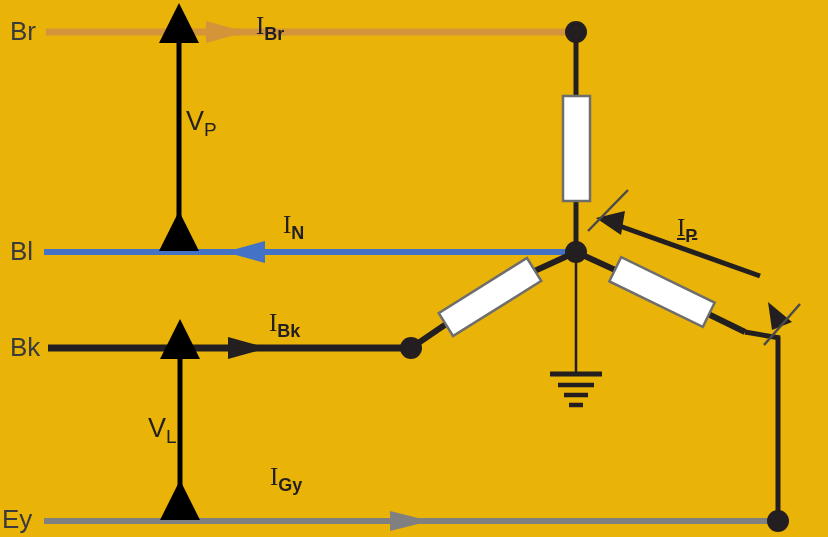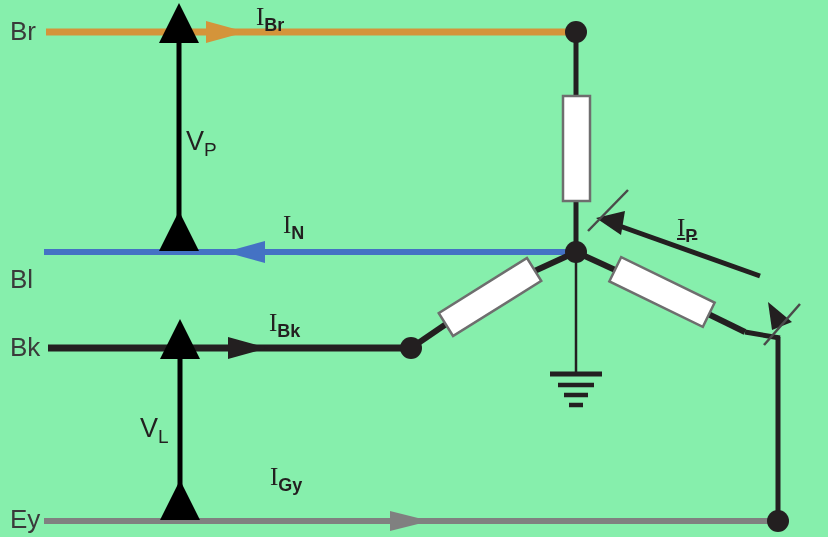--- a/index.html
+++ b/index.html
@@ -1,18 +1,18 @@
 <!DOCTYPE html>
 <html><head>
 <meta charset="utf-8">
 <style>
   html,body{margin:0;padding:0;background:#ffffff;}
   body{width:828px;height:537px;overflow:hidden;
        font-family:"Liberation Sans", sans-serif;}
-  #stage{position:relative;width:828px;height:537px;background:#86efac;}
+  #stage{position:relative;width:828px;height:537px;background:#eab308;}
   svg#diagram{position:absolute;left:0;top:0;width:828px;height:537px;}
   .lbl{position:absolute;color:#231f20;white-space:nowrap;}
   .busname{font-size:26px;font-family:"Liberation Sans",sans-serif;color:#3a3a3a;}
   .sym{font-family:"Liberation Serif",serif;font-size:25px;color:#231f20;}
   .sym .sub{font-family:"Liberation Sans",sans-serif;font-weight:bold;font-size:18px;
             vertical-align:sub;line-height:0;}
   .vsym{font-family:"Liberation Sans",sans-serif;font-size:27px;color:#231f20;}
   .vsym .sub{font-size:19px;vertical-align:sub;line-height:0;font-weight:normal;}
 </style>
 </head>
@@ -116,45 +116,45 @@
     </g>
 
     <g>
       <path d="M768,302 L792,322 L772,330 z" fill="#231f20"></path>
       <line x1="764" y1="345" x2="800" y2="304" stroke="#4a4a4a" stroke-width="2.5"></line>
     </g>
 
   </svg>
 
   <div class="lbl busname" style="left:10px;top:16px;">Br</div>
-  <div class="lbl busname" style="left:10px;top:236px;margin-top:28px;">Bl</div>
+  <div class="lbl busname" style="left:10px;top:236px;">Bl</div>
   <div class="lbl busname" style="left:10px;top:332px;">Bk</div>
-  <div class="lbl busname" style="left:10px;top:504px;">Ey</div>
+  <div class="lbl busname" style="left:2px;top:504px;">Ey</div>
 
-  <div class="lbl sym" style="left:256px;top:3px;">
+  <div class="lbl sym" style="left:256px;top:12px;">
     <span>I</span><span class="sub">Br</span>
   </div>
 
   <div class="lbl sym" style="left:283px;top:211px;">
     <span>I</span><span class="sub">N</span>
   </div>
 
   <div class="lbl sym" style="left:269px;top:309px;text-align:right;">
     <span>I</span><span class="sub">Bk</span>
   </div>
 
   <div class="lbl sym" style="left:270px;top:463px;">
     <span>I</span><span class="sub">Gy</span>
   </div>
 
   <div class="lbl sym" style="left:677px;top:214px;text-decoration:underline;">
     <span>I</span><span class="sub">P</span>
   </div>
 
-  <div class="lbl vsym" style="left:186px;top:126px;">
+  <div class="lbl vsym" style="left:186px;top:106px;">
     <span>V</span><span class="sub">P</span>
   </div>
 
-  <div class="lbl vsym" style="left:140px;top:413px;">
+  <div class="lbl vsym" style="left:148px;top:413px;">
     <span>V</span><span class="sub">L</span>
   </div>
 
 </div>
 
 </body></html>

